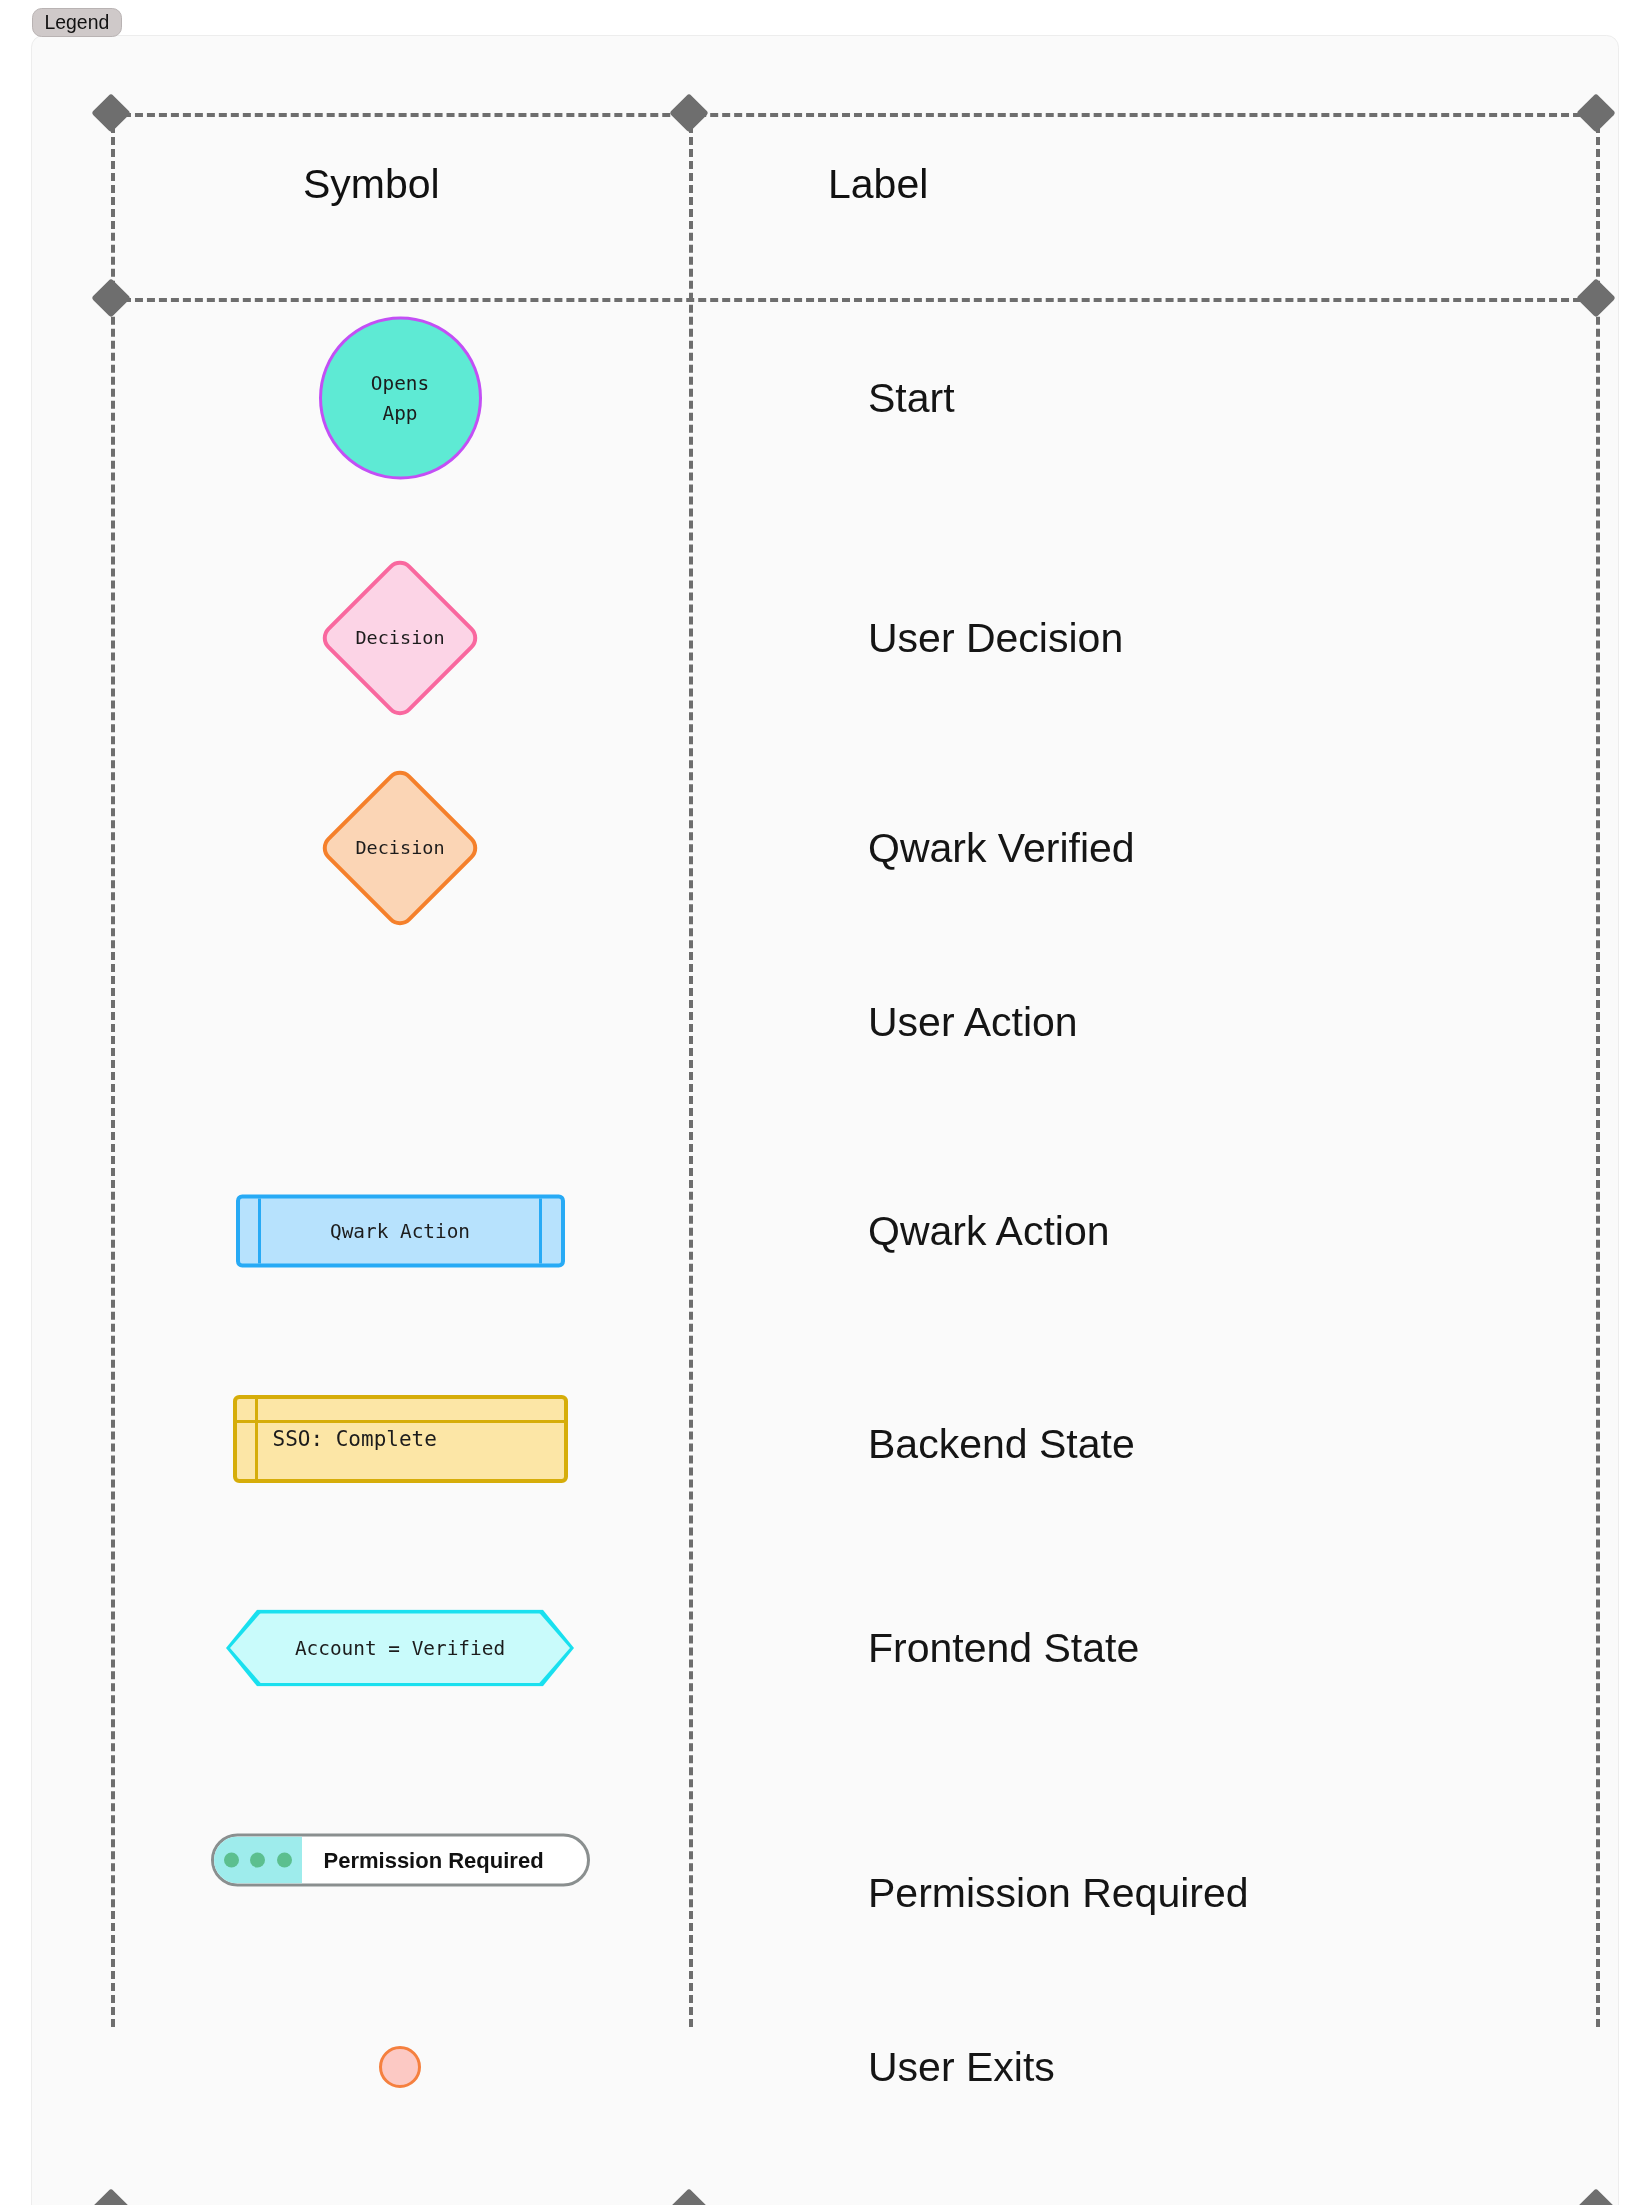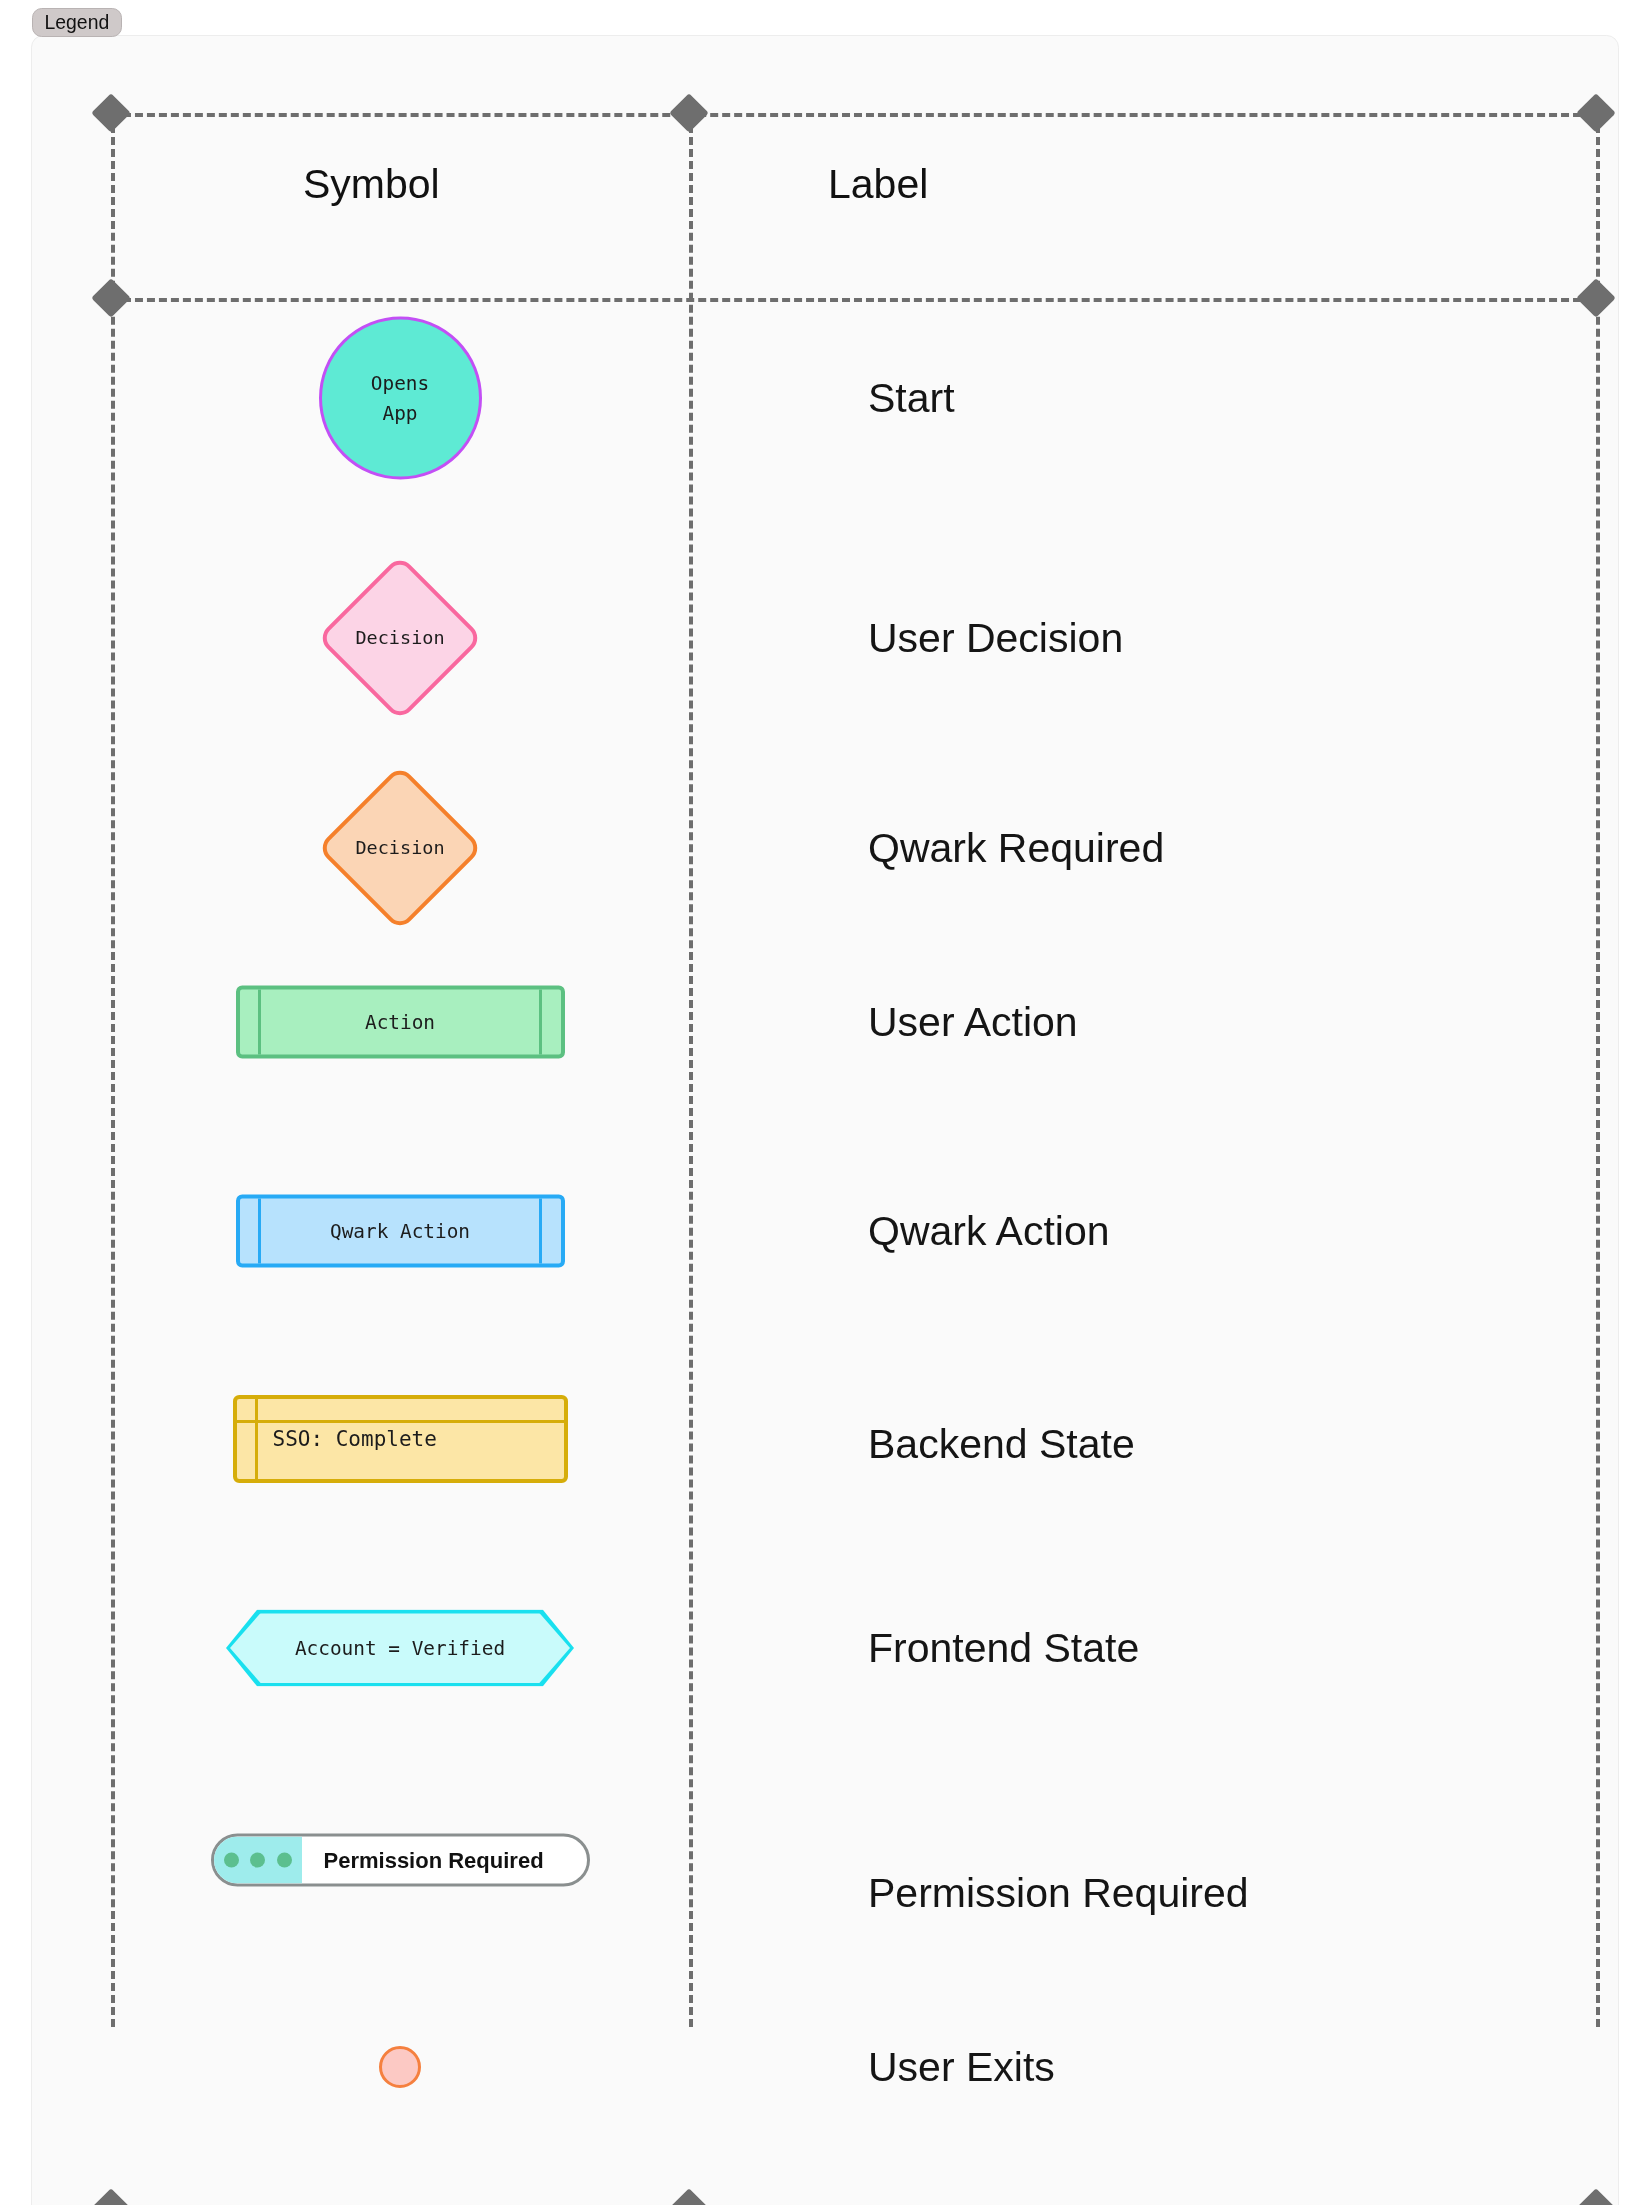--- a/index.html
+++ b/index.html
@@ -365,27 +365,22 @@
     </div>
   </div>
   <div class="row-label" style="top:602px;">User Decision</div>
 
   <div class="symbol-cell" style="top:812px;">
     <div class="diamond-wrap">
       <div class="diamond-box diamond-orange"></div>
       <span class="diamond-text">Decision</span>
     </div>
   </div>
-  <div class="row-label" style="top:812px;">Qwark Required</div>
-
-  <div class="symbol-cell" style="top:986px;">
-    <div class="shape-subroutine sub-green">
-      <span class="sub-label">Action</span>
-    </div>
-  </div>
+  <div class="row-label" style="top:812px;">Qwark Verified</div>
+
   <div class="row-label" style="top:986px;">User Action</div>
 
   <div class="symbol-cell" style="top:1195px;">
     <div class="shape-subroutine sub-blue">
       <span class="sub-label">Qwark Action</span>
     </div>
   </div>
   <div class="row-label" style="top:1195px;">Qwark Action</div>
 
   <div class="symbol-cell" style="top:1403px;">

